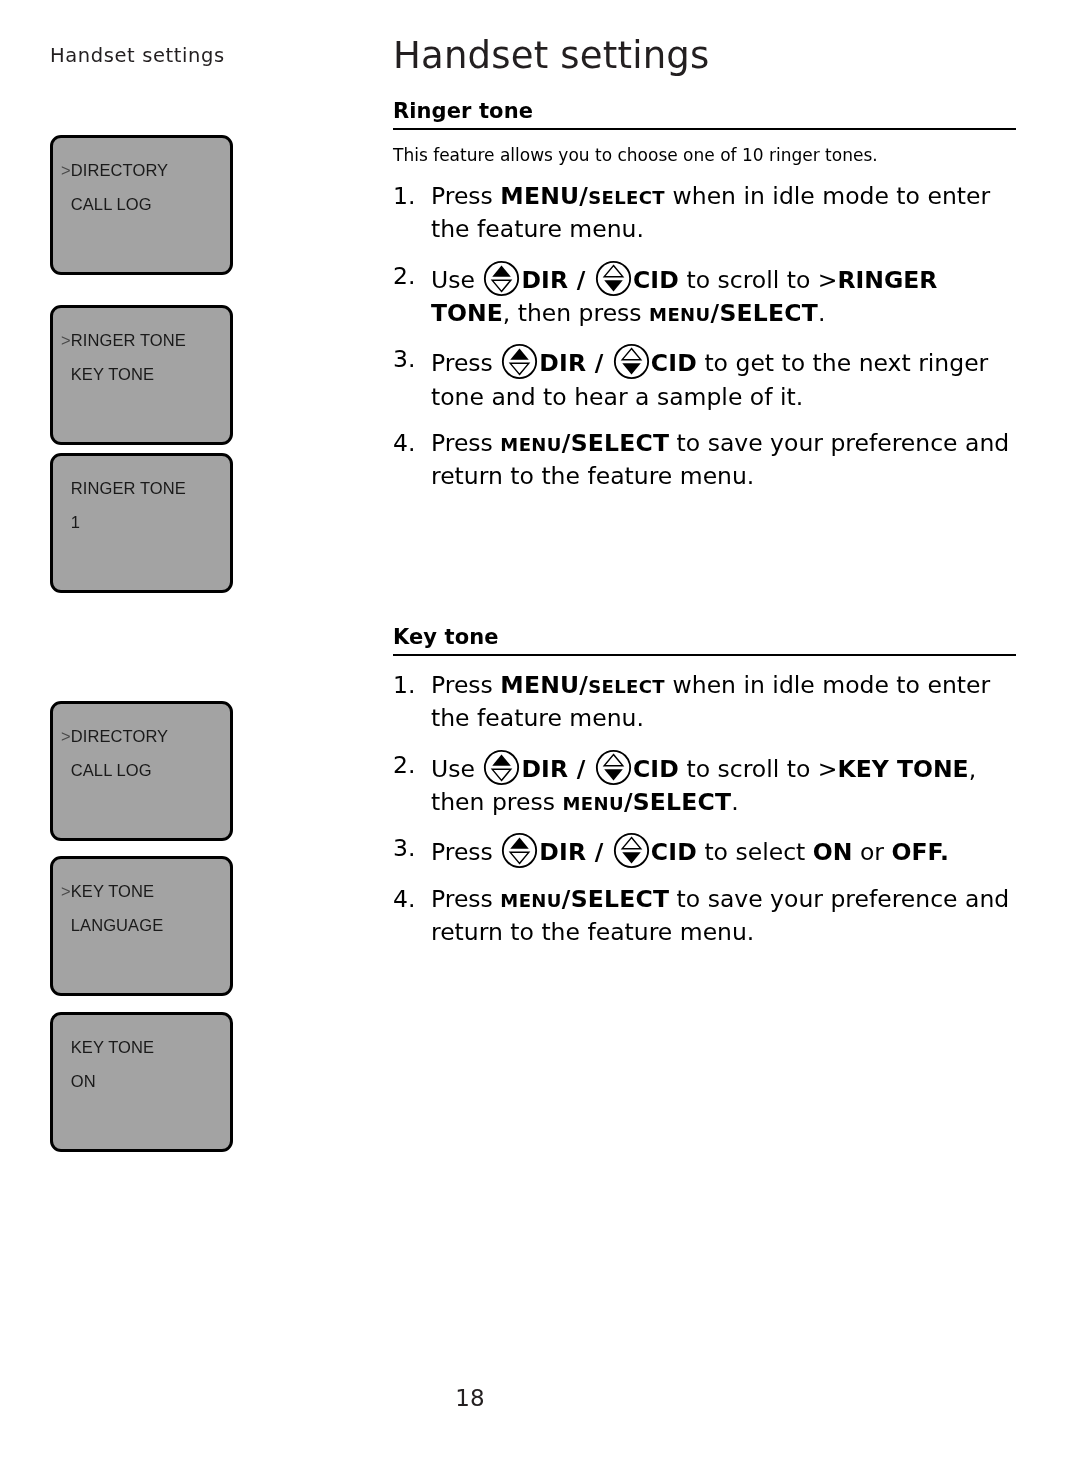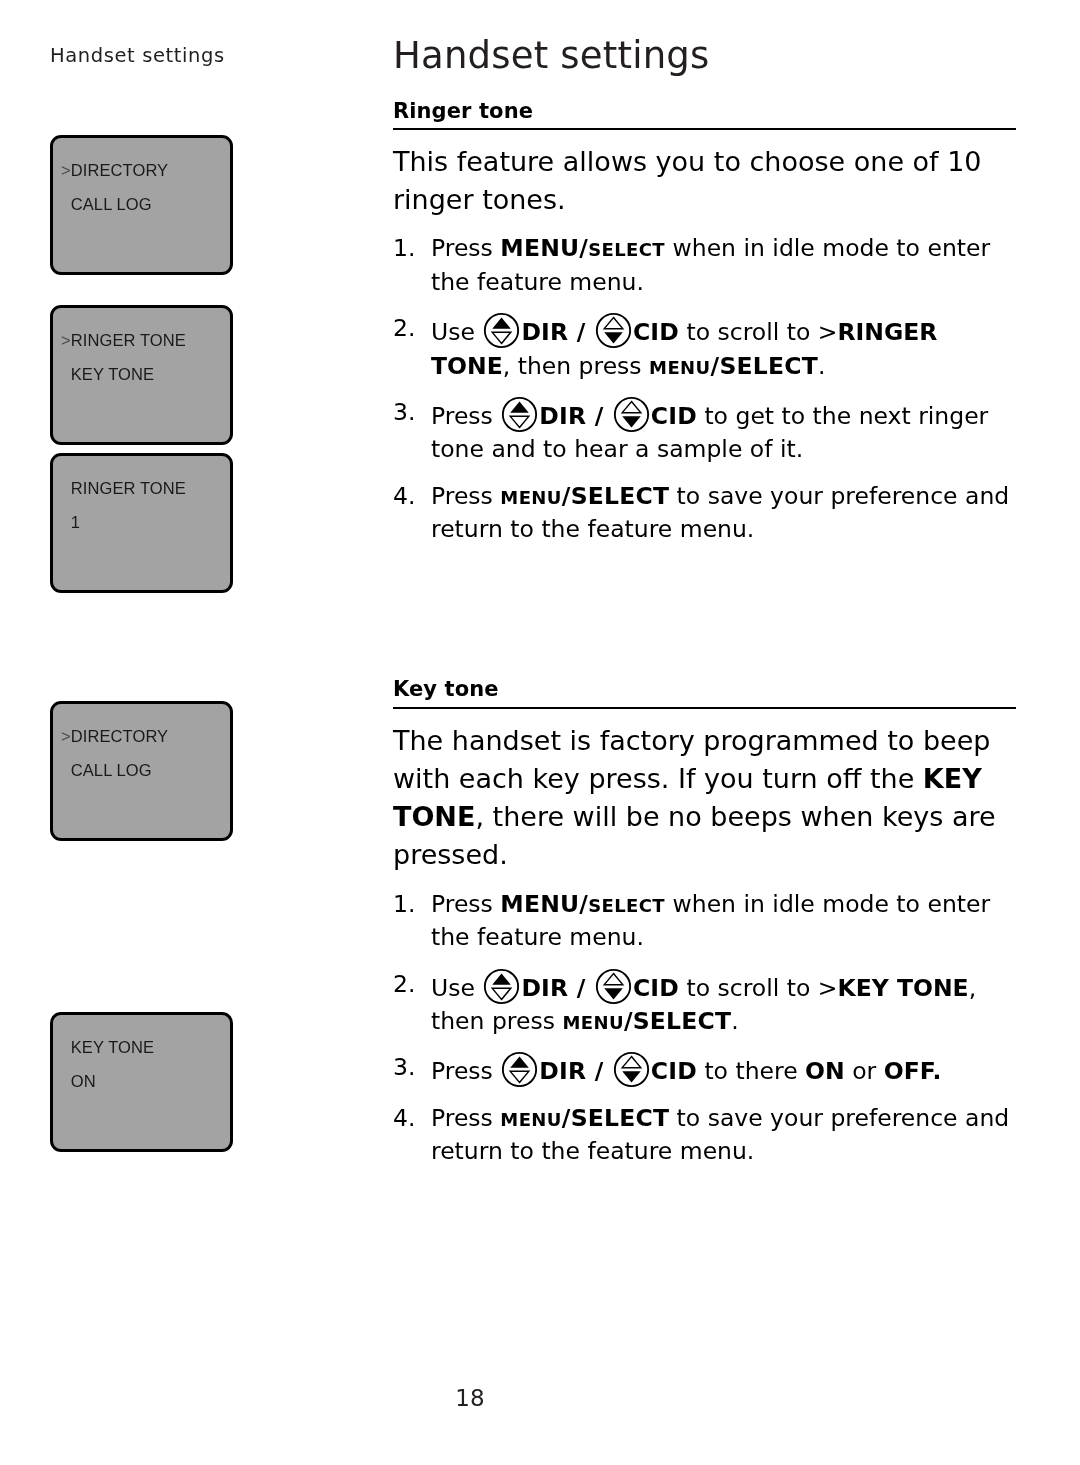--- a/index.html
+++ b/index.html
@@ -85,21 +85,21 @@
     padding: 0 0 5px 0;
     line-height: 1.15;
   }
   .rule {
     border: 0;
     border-top: 2.2px solid #000000;
     margin: 0 0 13px 0;
     width: 100%;
   }
   .para {
-    font-size: 27px;
+    font-size: 17px;
     line-height: 1.42;
     margin: 0 0 13px 0;
     letter-spacing: 0px;
   }
   ol.steps {
     list-style: none;
     margin: 0;
     padding: 0;
   }
   ol.steps > li {
@@ -172,20 +172,24 @@
   <div class="lcd" style="top:453px">
     <div class="lcd-line l1"><span class="pad">&gt;</span><span>RINGER TONE</span></div>
     <div class="lcd-line l2"><span class="pad">&gt;</span><span>1</span></div>
   </div>
 
   <div class="lcd" style="top:701px">
     <div class="lcd-line l1"><span class="arrow">&gt;</span><span>DIRECTORY</span></div>
     <div class="lcd-line l2"><span class="pad">&gt;</span><span>CALL LOG</span></div>
   </div>
 
+  <div class="lcd" style="top:856px">
+    <div class="lcd-line l1"><span class="arrow">&gt;</span><span>KEY TONE</span></div>
+    <div class="lcd-line l2"><span class="pad">&gt;</span><span>LANGUAGE</span></div>
+  </div>
 
   <div class="lcd" style="top:1012px">
     <div class="lcd-line l1"><span class="pad">&gt;</span><span>KEY TONE</span></div>
     <div class="lcd-line l2"><span class="pad">&gt;</span><span>ON</span></div>
   </div>
 
 </div>
 
 <div class="main">
 
@@ -233,21 +237,20 @@
 
     </ol>
   </div>
 
   <div class="spacer-gap"></div>
 
   <div class="section">
     <h2 class="section-heading">Key tone</h2>
     <hr class="rule">
 
-    <p class="para"><span>The handset is factory programmed to beep with each key press. If you turn off the </span><span class="b">KEY TONE</span><span>, there will be no beeps when keys are pressed.</span></p>
 
 
     <ol class="steps">
 
       <li>
         <span class="num">1.</span><span>Press </span><span class="kbig">MENU</span><span class="kbig">/</span><span class="ksmall">SELECT</span><span> when in idle mode to enter the feature menu.</span>
       </li>
 
       <li>
         <span class="num">2.</span><span>Use </span><span class="navkey"><svg width="37" height="37" viewBox="0 0 40 40">
@@ -263,21 +266,21 @@
 
       <li>
         <span class="num">3.</span><span>Press </span><span class="navkey"><svg width="37" height="37" viewBox="0 0 40 40">
               <circle cx="20" cy="20" r="18" fill="#ffffff" stroke="#000000" stroke-width="2"></circle>
               <path d="M20 6 L30 18 L10 18 Z" fill="#000000"></path>
               <path d="M20 34 L30 22 L10 22 Z" fill="#ffffff" stroke="#000000" stroke-width="1.6"></path>
             </svg></span><span class="kbig">DIR</span><span class="kbig"> / </span><span class="navkey"><svg width="37" height="37" viewBox="0 0 40 40">
               <circle cx="20" cy="20" r="18" fill="#ffffff" stroke="#000000" stroke-width="2"></circle>
               <path d="M20 6 L30 18 L10 18 Z" fill="#ffffff" stroke="#000000" stroke-width="1.6"></path>
               <path d="M20 34 L30 22 L10 22 Z" fill="#000000"></path>
-            </svg></span><span class="kbig">CID</span><span> to there </span><span class="b">ON</span><span> or </span><span class="b">OFF</span><span class="b">.</span>
+            </svg></span><span class="kbig">CID</span><span> to select </span><span class="b">ON</span><span> or </span><span class="b">OFF</span><span class="b">.</span>
       </li>
 
       <li>
         <span class="num">4.</span><span>Press </span><span class="ksmall">MENU</span><span class="kbig">/</span><span class="kbig">SELECT</span><span> to save your preference and return to the feature menu.</span>
       </li>
 
     </ol>
   </div>
 
 </div>

